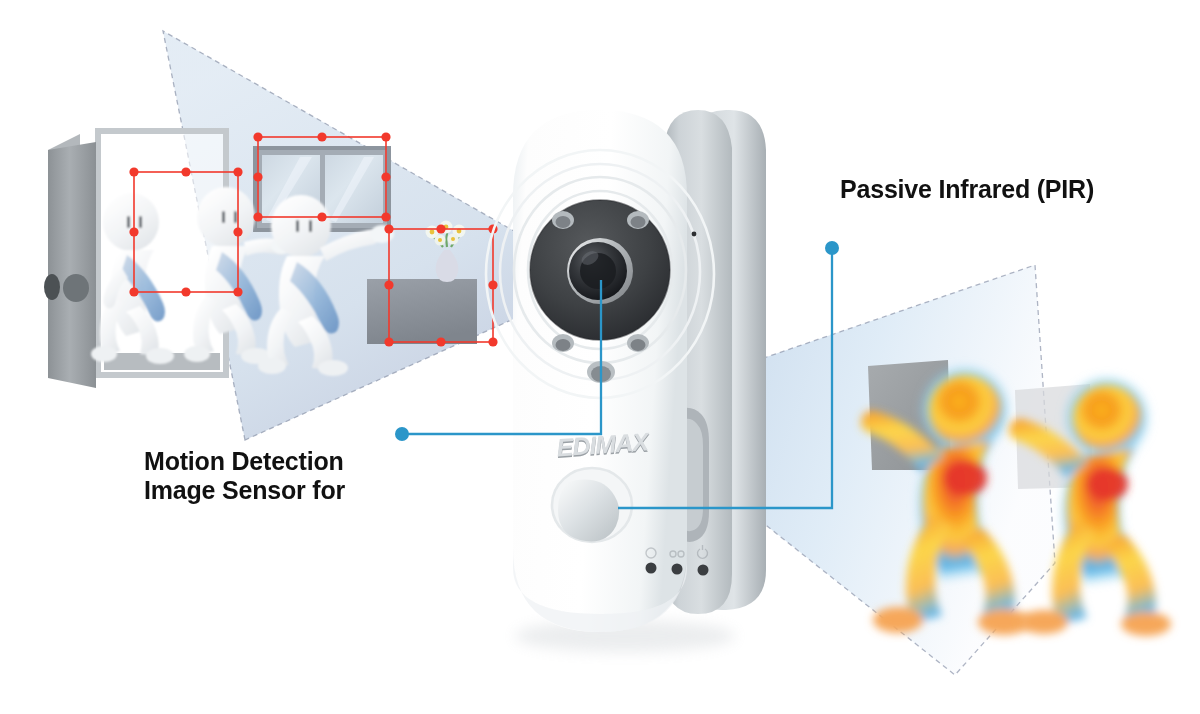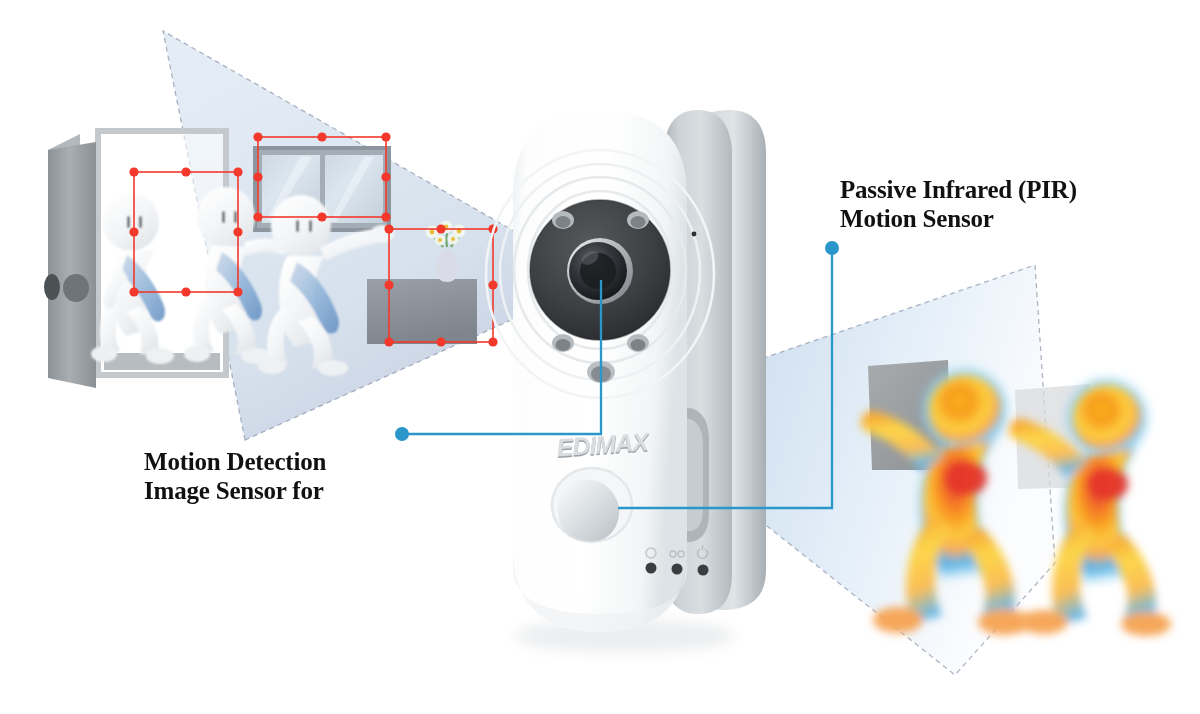--- a/index.html
+++ b/index.html
@@ -7,21 +7,21 @@
   body{
     width:1200px; height:714px;
     font-family:"Liberation Sans", sans-serif;
     position:relative; overflow:hidden;
   }
   #stage{ position:absolute; left:0; top:0; width:1200px; height:714px; }
   #stage svg{ position:absolute; left:0; top:0; }
 
   .label-block{ position:absolute; }
   .label-line{
-    font-family:Liberation Serif, serif;
+    font-family:Liberation Sans, sans-serif;
     font-weight:bold;
     font-size:25px;
     line-height:29px;
     color:#111111;
     letter-spacing:-0.2px;
     white-space:nowrap;
   }
   #label-image-sensor{ left:144px; top:447px; }
   #label-pir{ left:840px; top:175px; }
 </style>
@@ -416,16 +416,15 @@
     </g>
   </svg>
 
   <div class="label-block" id="label-image-sensor">
     <div class="label-line">Motion Detection</div>
     <div class="label-line">Image Sensor for</div>
   </div>
 
   <div class="label-block" id="label-pir">
     <div class="label-line">Passive Infrared (PIR)</div>
-    <div class="label-line">Motion Sensor</div>
   </div>
 
 </div>
 
 </body></html>

